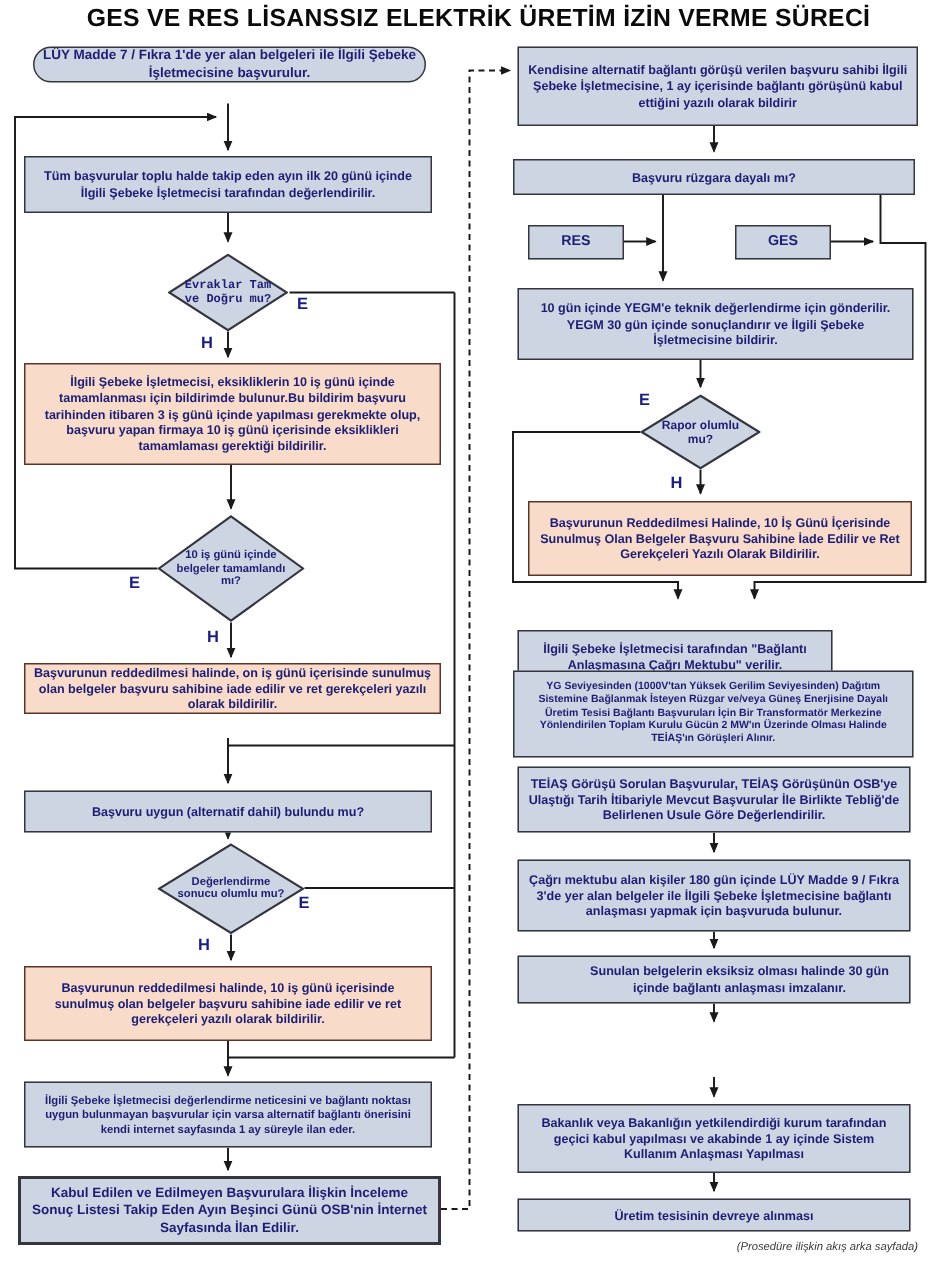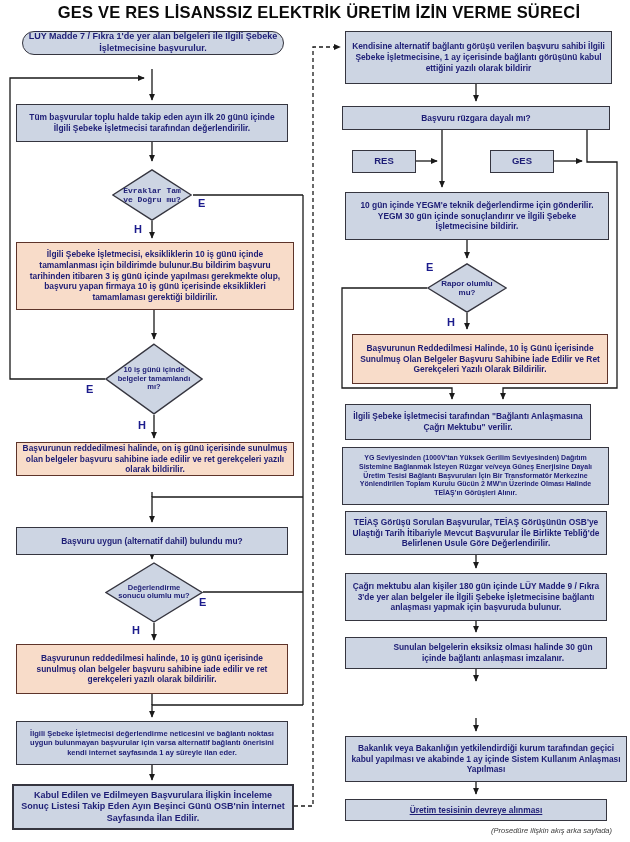--- a/index.html
+++ b/index.html
@@ -148,34 +148,34 @@
 
   <div class="diamond" style="left:427px;top:263px;width:80px;height:50px;">
     <svg viewBox="0 0 100 60" preserveAspectRatio="none">
       <polygon points="50,1 99,30 50,59 1,30" fill="var(--box-fill)" stroke="var(--box-border)" stroke-width="1.4" vector-effect="non-scaling-stroke"></polygon>
     </svg>
     <span class="dtext fs80">Rapor olumlu mu?</span>
   </div>
 
   <div class="node box-pink fs84" style="left:352px;top:334px;width:256px;height:50px;">Başvurunun Reddedilmesi Halinde, 10 İş Günü İçerisinde Sunulmuş Olan Belgeler Başvuru Sahibine İade Edilir ve Ret Gerekçeleri Yazılı Olarak Bildirilir.</div>
 
-  <div class="node box-blue fs84" style="left:345px;top:404px;width:246px;height:36px;">İlgili Şebeke İşletmecisi tarafından "Bağlantı Anlaşmasına Çağrı Mektubu" verilir.</div>
+  <div class="node box-blue fs84" style="left:345px;top:420px;width:210px;height:36px;">İlgili Şebeke İşletmecisi tarafından "Bağlantı Anlaşmasına Çağrı Mektubu" verilir.</div>
 
   <div class="node box-blue fs70" style="left:342px;top:447px;width:267px;height:58px;">YG Seviyesinden (1000V'tan Yüksek Gerilim Seviyesinden) Dağıtım Sistemine Bağlanmak İsteyen Rüzgar ve/veya Güneş Enerjisine Dayalı Üretim Tesisi Bağlantı Başvuruları İçin Bir Transformatör Merkezine Yönlendirilen Toplam Kurulu Gücün 2 MW'ın Üzerinde Olması Halinde TEİAŞ'ın Görüşleri Alınır.</div>
 
   <div class="node box-blue fs84" style="left:345px;top:511px;width:262px;height:44px;">TEİAŞ Görüşü Sorulan Başvurular, TEİAŞ Görüşünün OSB'ye Ulaştığı Tarih İtibariyle Mevcut Başvurular İle Birlikte Tebliğ'de Belirlenen Usule Göre Değerlendirilir.</div>
 
   <div class="node box-blue fs84" style="left:345px;top:573px;width:262px;height:48px;">Çağrı mektubu alan kişiler 180 gün içinde LÜY Madde 9 / Fıkra 3'de yer alan belgeler ile İlgili Şebeke İşletmecisine bağlantı anlaşması yapmak için başvuruda bulunur.</div>
 
   <div class="node box-blue fs84" style="left:345px;top:637px;width:262px;height:32px;padding-left:39px;">Sunulan belgelerin eksiksiz olması halinde 30 gün içinde bağlantı anlaşması imzalanır.</div>
 
 
-  <div class="node box-blue fs84" style="left:345px;top:736px;width:282px;height:46px;">Bakanlık veya Bakanlığın yetkilendirdiği kurum tarafından geçici kabul yapılması ve akabinde 1 ay içinde Sistem Kullanım Anlaşması Yapılması</div>
+  <div class="node box-blue fs84" style="left:345px;top:736px;width:262px;height:46px;">Bakanlık veya Bakanlığın yetkilendirdiği kurum tarafından geçici kabul yapılması ve akabinde 1 ay içinde Sistem Kullanım Anlaşması Yapılması</div>
 
-  <div class="node box-blue fs84" style="left:345px;top:799px;width:262px;height:22px;text-decoration:underline;">Üretim tesisinin devreye alınması</div>
+  <div class="node box-blue fs84" style="left:345px;top:799px;width:262px;height:22px;">Üretim tesisinin devreye alınması</div>
 
   <div class="edge-label" style="left:198px;top:197px;">E</div>
   <div class="edge-label" style="left:134px;top:223px;">H</div>
   <div class="edge-label" style="left:86px;top:383px;">E</div>
   <div class="edge-label" style="left:138px;top:419px;">H</div>
   <div class="edge-label" style="left:199px;top:596px;">E</div>
   <div class="edge-label" style="left:132px;top:624px;">H</div>
   <div class="edge-label" style="left:426px;top:261px;">E</div>
   <div class="edge-label" style="left:447px;top:316px;">H</div>
 

